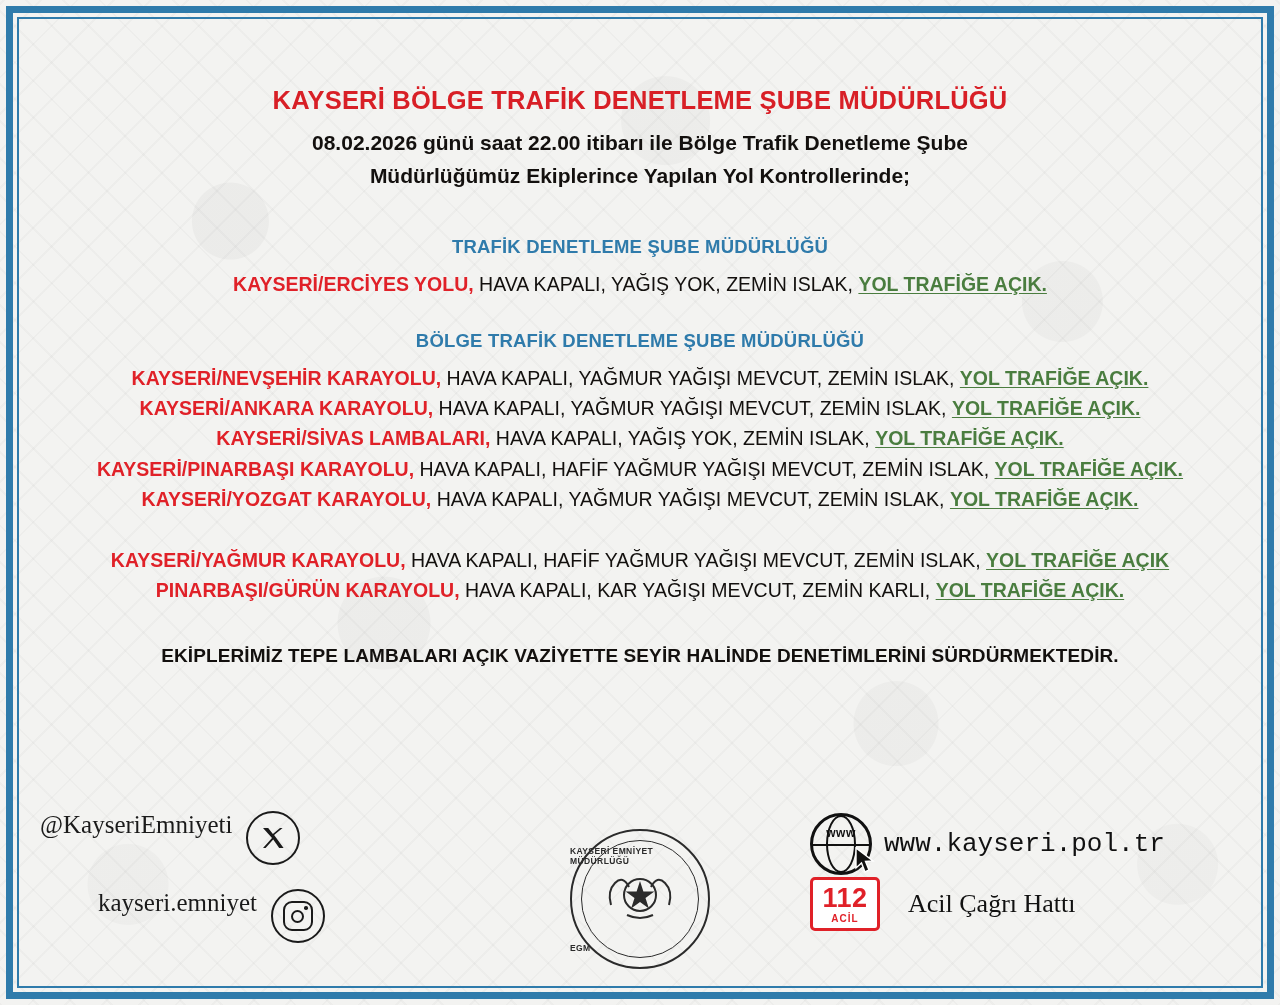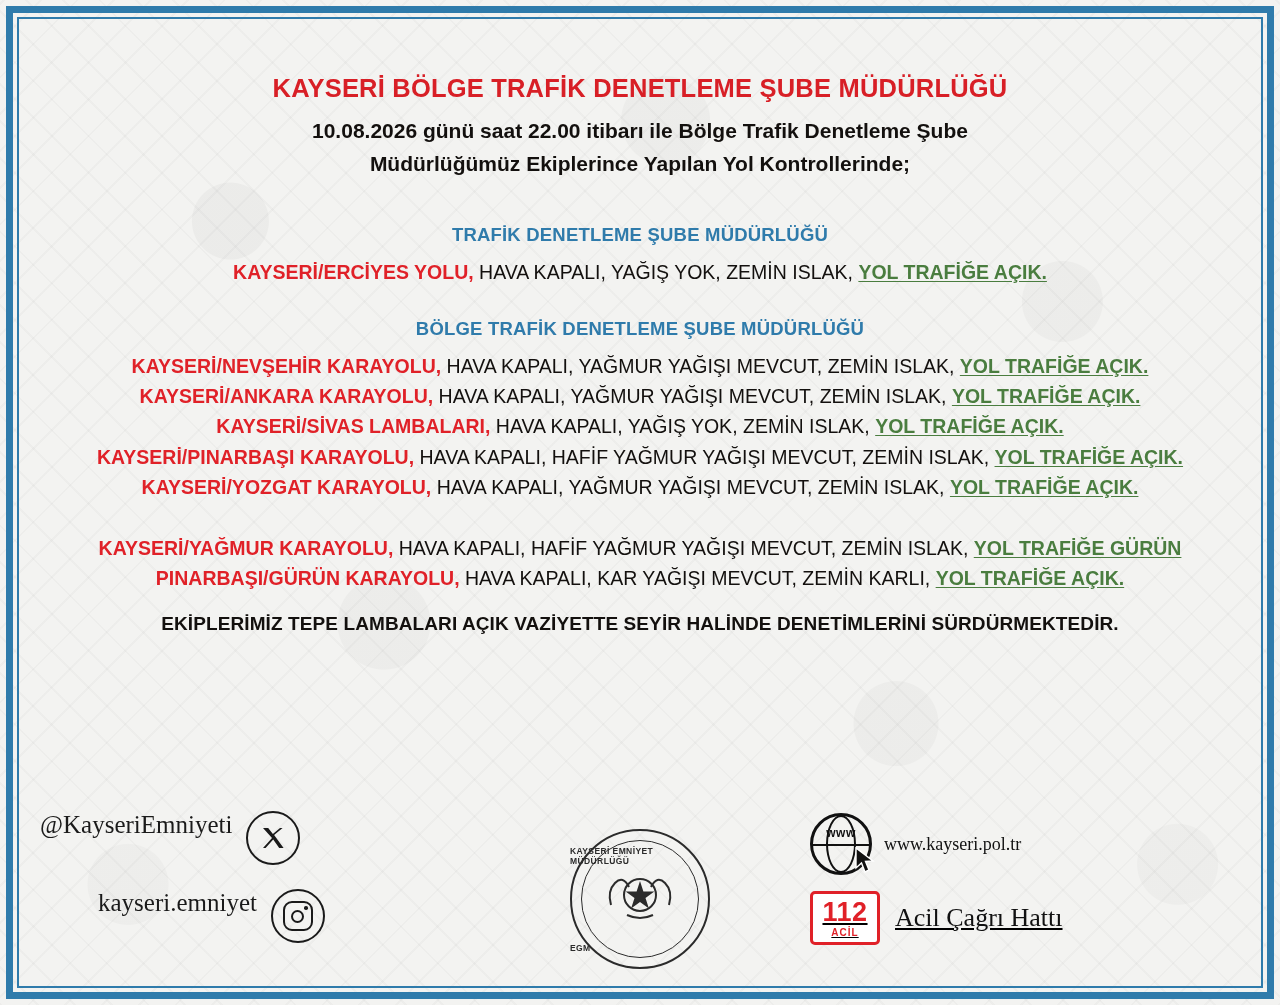--- a/index.html
+++ b/index.html
@@ -52,21 +52,21 @@
     box-sizing: border-box;
     padding: 50px 24px 0 24px;
     text-align: center;
   }
 
   .title {
     color: #d81f26;
     font-weight: bold;
     font-size: 25.5px;
     letter-spacing: 0.2px;
-    margin: 0 0 12px 0;
+    margin: 12px 0 12px 0;
   }
 
   .subtitle {
     color: #13100e;
     font-size: 21px;
     font-weight: bold;
     line-height: 1.55;
     margin: 0 auto;
     max-width: 820px;
   }
@@ -100,21 +100,21 @@
     font-weight: normal;
   }
   .line .status {
     color: #4a7d3f;
     font-weight: bold;
     text-decoration: underline;
     text-underline-offset: 2px;
   }
 
   .footer-note {
-    margin-top: 20px;
+    margin-top: 40px;
     font-size: 19px;
     font-weight: bold;
     color: #13100e;
     letter-spacing: 0.1px;
   }
 
   
   .logos {
     position: absolute;
     left: 40px;
@@ -271,30 +271,28 @@
     left: 2px; right: 2px;
     top: 50%;
     border-top: 2px solid #111;
   }
   .globe .cursor {
     position: absolute;
     right: -6px;
     bottom: -4px;
   }
   .web-text {
-    font-family: Liberation Serif, serif;
-    font-size: 18px;
+    font-family: Liberation Mono, monospace;
+    font-size: 26px;
     color: #111;
   }
   .emg-row {
     display: flex;
     align-items: center;
-    gap: 15px;
-    margin-top: 14px;
-    text-decoration: underline;
+    gap: 28px;
   }
   .emg-badge {
     width: 70px;
     height: 54px;
     border: 3px solid #e02128;
     border-radius: 5px;
     box-sizing: border-box;
     display: flex;
     flex-direction: column;
     align-items: center;
@@ -326,21 +324,21 @@
 
 <div class="poster">
   <div class="frame-outer"></div>
   <div class="frame-inner"></div>
 
   <div class="content">
 
     <div class="title">KAYSERİ BÖLGE TRAFİK DENETLEME ŞUBE MÜDÜRLÜĞÜ</div>
 
     <div class="subtitle">
-      <div>10.08.2026 günü saat 22.00 itibarı ile Bölge Trafik Denetleme Şube</div>
+      <div>08.02.2026 günü saat 22.00 itibarı ile Bölge Trafik Denetleme Şube</div>
       <div>Müdürlüğümüz Ekiplerince Yapılan Yol Kontrollerinde;</div>
     </div>
 
     <div class="section first">
       <div class="section-head">TRAFİK DENETLEME ŞUBE MÜDÜRLÜĞÜ</div>
       <div class="line">
         <span class="road">KAYSERİ/ERCİYES YOLU,</span><span class="mid"> HAVA KAPALI, YAĞIŞ YOK, ZEMİN ISLAK, </span><span class="status">YOL TRAFİĞE AÇIK.</span>
       </div>
     </div>
 
@@ -358,21 +356,21 @@
       <div class="line">
         <span class="road">KAYSERİ/PINARBAŞI KARAYOLU,</span><span class="mid"> HAVA KAPALI, HAFİF YAĞMUR YAĞIŞI MEVCUT, ZEMİN ISLAK, </span><span class="status">YOL TRAFİĞE AÇIK.</span>
       </div>
       <div class="line">
         <span class="road">KAYSERİ/YOZGAT KARAYOLU,</span><span class="mid"> HAVA KAPALI, YAĞMUR YAĞIŞI MEVCUT, ZEMİN ISLAK, </span><span class="status">YOL TRAFİĞE AÇIK.</span>
       </div>
     </div>
 
     <div class="section">
       <div class="line">
-        <span class="road">KAYSERİ/YAĞMUR KARAYOLU,</span><span class="mid"> HAVA KAPALI, HAFİF YAĞMUR YAĞIŞI MEVCUT, ZEMİN ISLAK, </span><span class="status">YOL TRAFİĞE GÜRÜN</span>
+        <span class="road">KAYSERİ/YAĞMUR KARAYOLU,</span><span class="mid"> HAVA KAPALI, HAFİF YAĞMUR YAĞIŞI MEVCUT, ZEMİN ISLAK, </span><span class="status">YOL TRAFİĞE AÇIK</span>
       </div>
       <div class="line">
         <span class="road">PINARBAŞI/GÜRÜN KARAYOLU,</span><span class="mid"> HAVA KAPALI, KAR YAĞIŞI MEVCUT, ZEMİN KARLI, </span><span class="status">YOL TRAFİĞE AÇIK.</span>
       </div>
     </div>
 
     <div class="footer-note">EKİPLERİMİZ TEPE LAMBALARI AÇIK VAZİYETTE  SEYİR HALİNDE  DENETİMLERİNİ  SÜRDÜRMEKTEDİR.</div>
   </div>
 
   <div class="logos">

